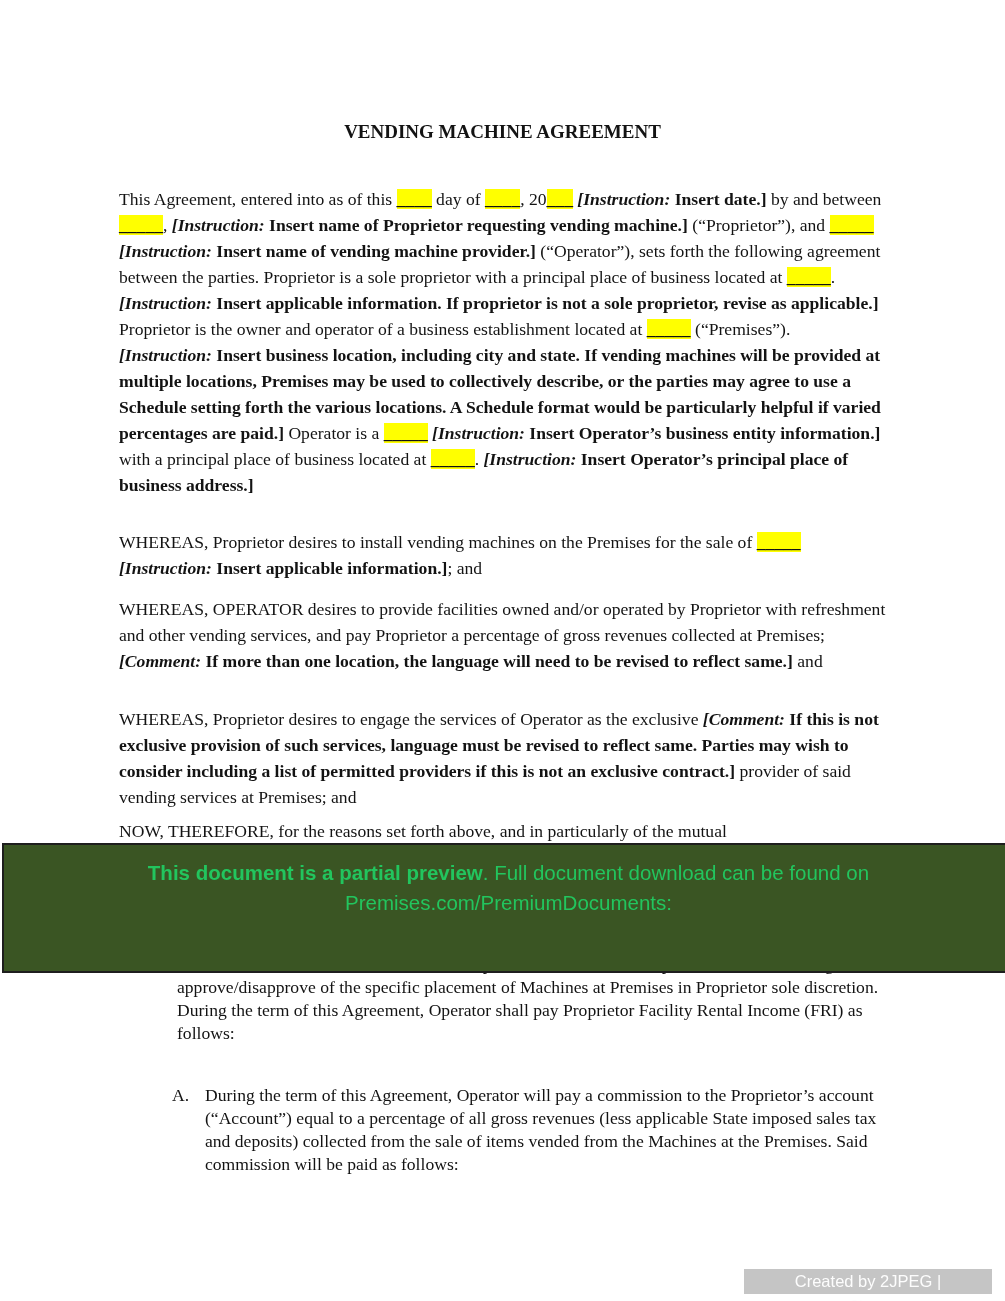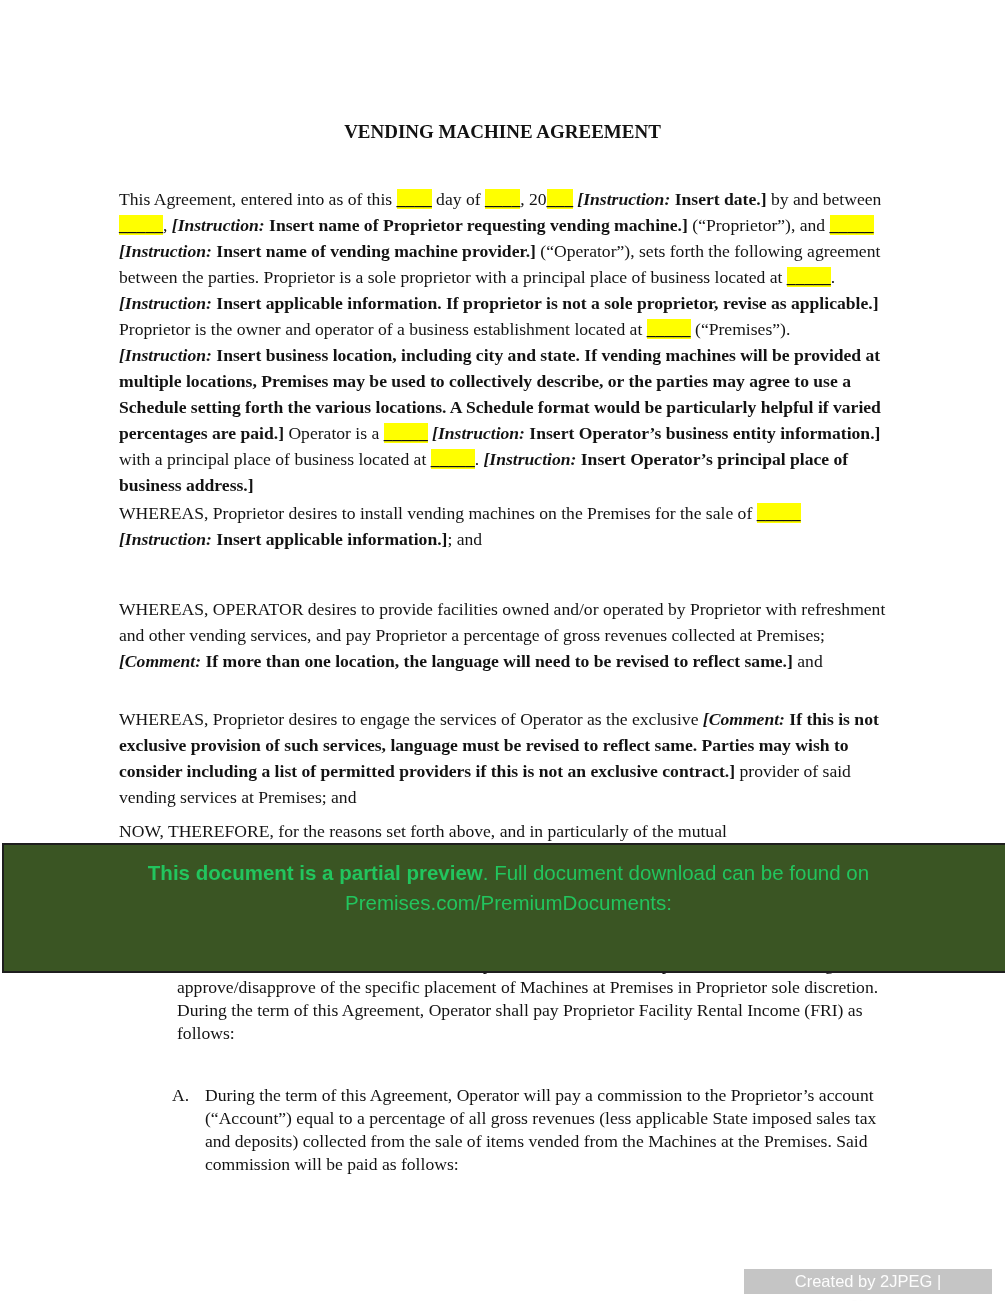--- a/index.html
+++ b/index.html
@@ -48,21 +48,21 @@
 </style>
 </head>
 <body>
 
 <div class="page">
 
   <div class="title">VENDING MACHINE AGREEMENT</div>
 
   <div class="par" style="top:186px"><span>This Agreement, entered into as of this </span><span class="hl">____</span><span> day of </span><span class="hl">____</span><span>, 20</span><span class="hl">___</span><span> </span><span class="bi">[Instruction:</span><span class="b"> Insert date.]</span><span> by and between </span><span class="hl">_____</span><span>, </span><span class="bi">[Instruction:</span><span class="b"> Insert name of Proprietor requesting vending machine.]</span><span> (“Proprietor”), and </span><span class="hl">_____</span><span> </span><span class="bi">[Instruction:</span><span class="b"> Insert name of vending machine provider.]</span><span> (“Operator”), sets forth the following agreement between the parties.  Proprietor is a sole proprietor with a principal place of business located at </span><span class="hl">_____</span><span>. </span><span class="bi">[Instruction:</span><span class="b"> Insert applicable information.  If proprietor is not a sole proprietor, revise as applicable.]</span><span>  Proprietor is the owner and operator of a business establishment located at </span><span class="hl">_____</span><span> (“Premises”). </span><span class="bi">[Instruction:</span><span class="b"> Insert business location, including city and state.  If vending machines will be provided at multiple locations, Premises may be used to collectively describe, or the parties may agree to use a Schedule setting forth the various locations.  A Schedule format would be particularly helpful if varied percentages are paid.]</span><span>  Operator is a </span><span class="hl">_____</span><span> </span><span class="bi">[Instruction:</span><span class="b"> Insert Operator’s business entity information.]</span><span> with a principal place of business located at </span><span class="hl">_____</span><span>. </span><span class="bi">[Instruction:</span><span class="b"> Insert Operator’s principal place of business address.]</span></div>
 
-  <div class="par" style="top:500px"><span>WHEREAS, Proprietor desires to install vending machines on the Premises for the sale of </span><span class="hl">_____</span><span> </span><span class="bi">[Instruction:</span><span class="b"> Insert applicable information.]</span><span>; and</span></div>
+  <div class="par" style="top:529px"><span>WHEREAS, Proprietor desires to install vending machines on the Premises for the sale of </span><span class="hl">_____</span><span> </span><span class="bi">[Instruction:</span><span class="b"> Insert applicable information.]</span><span>; and</span></div>
 
   <div class="par" style="top:596px"><span>WHEREAS, OPERATOR desires to provide facilities owned and/or operated by Proprietor with refreshment and other vending services, and pay Proprietor a percentage of gross revenues collected at Premises; </span><span class="bi">[Comment:</span><span class="b"> If more than one location, the language will need to be revised to reflect same.]</span><span> and</span></div>
 
   <div class="par" style="top:706px"><span>WHEREAS, Proprietor desires to engage the services of Operator as the exclusive </span><span class="bi">[Comment:</span><span class="b"> If this is not exclusive provision of such services, language must be revised to reflect same.  Parties may wish to consider including a list of permitted providers if this is not an exclusive contract.]</span><span> provider of said vending services at Premises; and</span></div>
 
   <div class="par" style="top:818px"><span>NOW, THEREFORE, for the reasons set forth above, and in particularly of the mutual</span></div>
 
   <div class="par sec fri" style="top:953px"><span>are, and will remain, under the control of Operator.  Furthermore, Proprietor shall have the right to approve/disapprove of the specific placement of Machines at Premises in Proprietor sole discretion.  During the term of this Agreement, Operator shall pay Proprietor Facility Rental Income (FRI) as follows:</span></div>
 
   <div class="par sec itemA" style="top:1084px">

